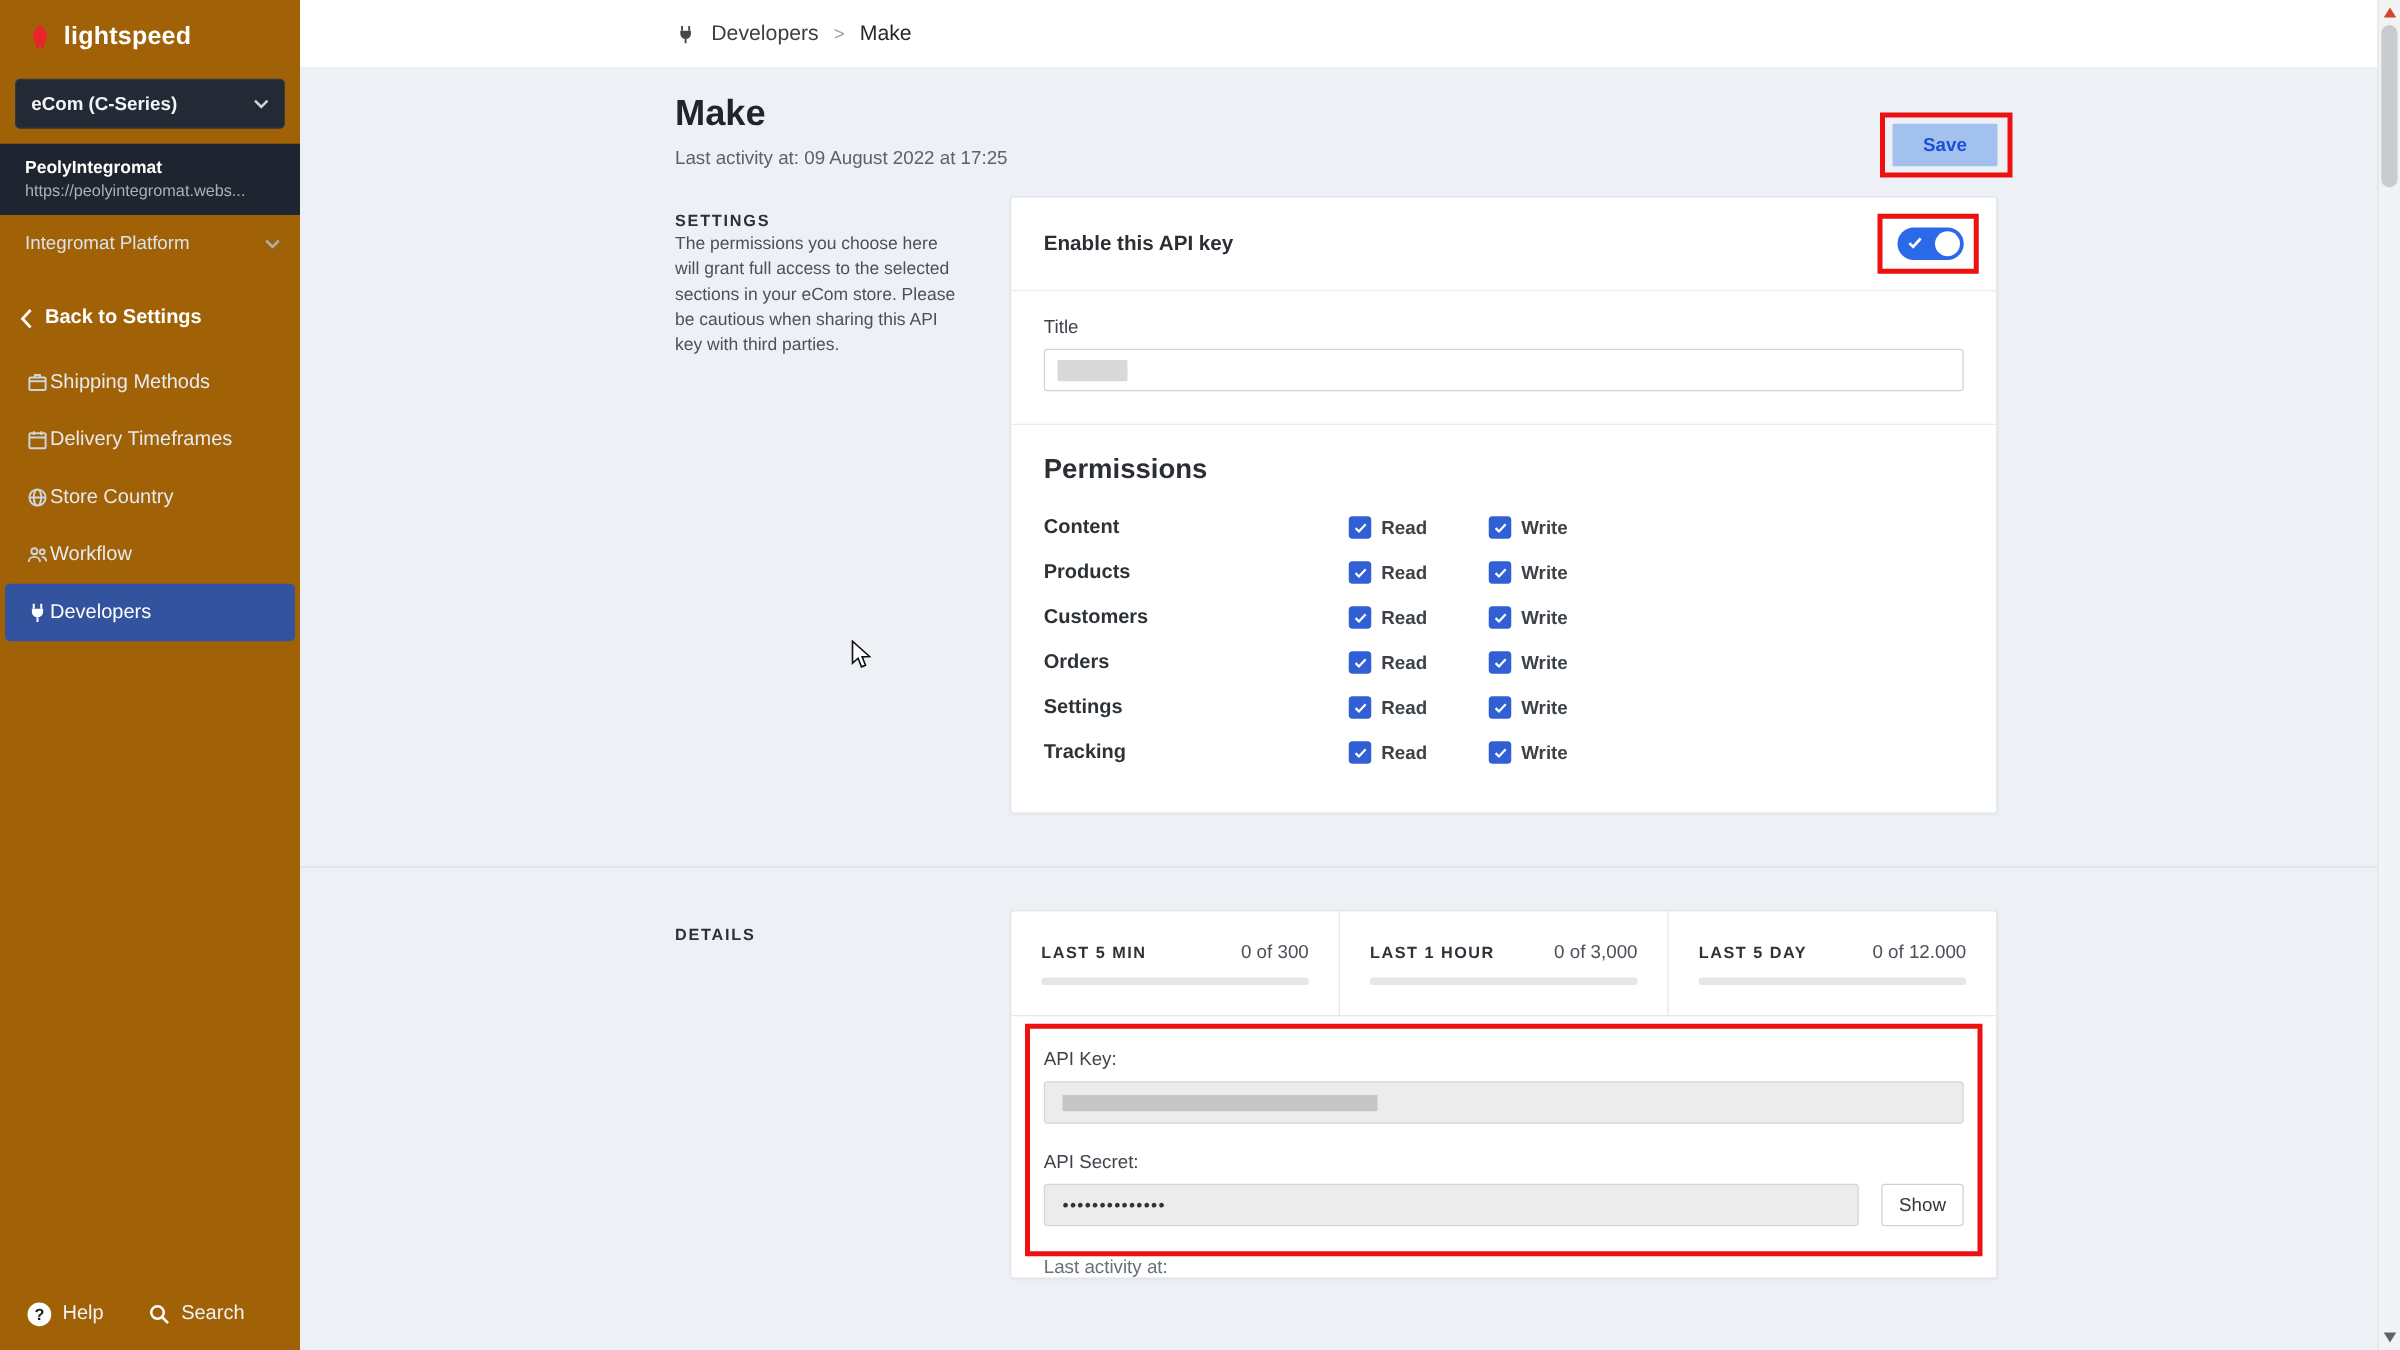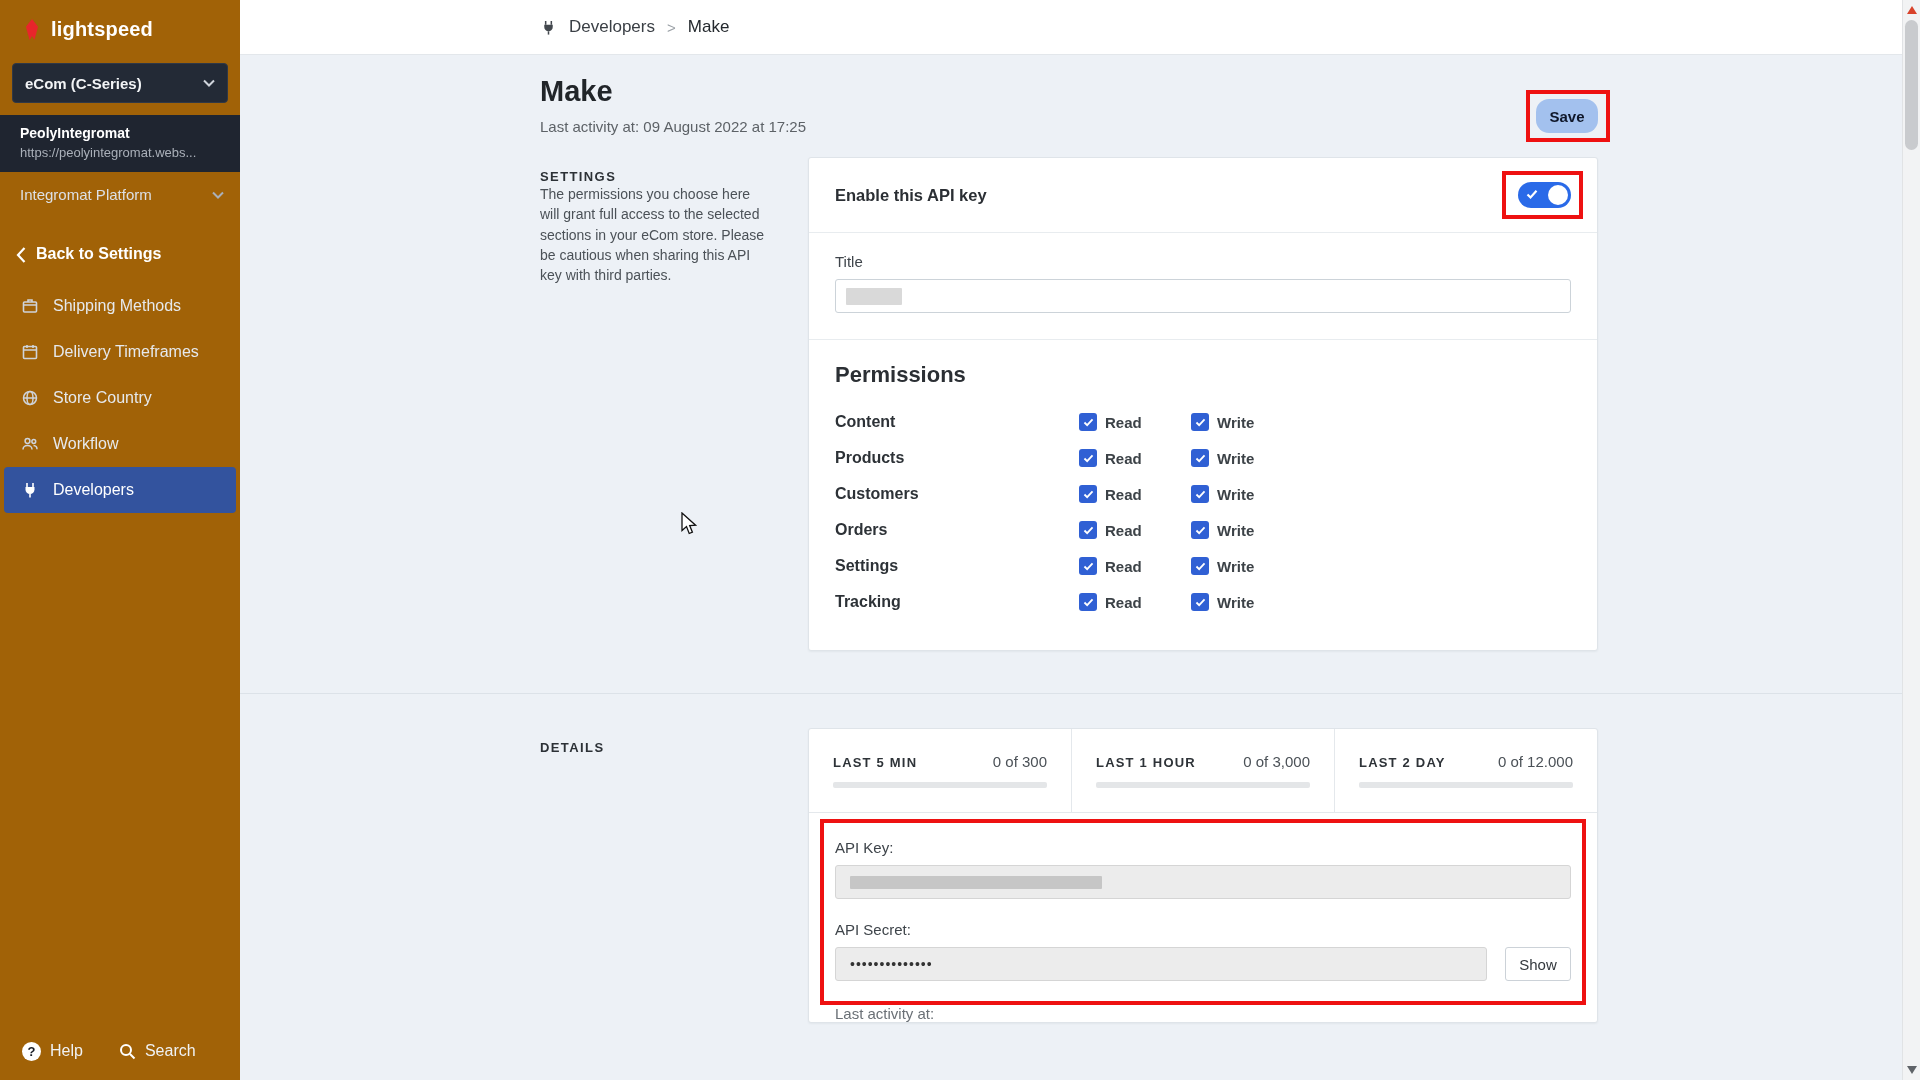--- a/index.html
+++ b/index.html
@@ -15,21 +15,21 @@
                display:flex; align-items:center; justify-content:space-between; padding:0 12px; cursor:pointer; }
   .ws-select .ws-label { font-size:15px; font-weight:700; color:#f2f4f6; }
   .store-block { margin-top:12px; padding:10px 20px 12px; background:#1f2530; }
   .store-name { font-size:14px; font-weight:700; color:#fff; }
   .store-url { font-size:13px; color:#aab0b9; margin-top:4px; white-space:nowrap; overflow:hidden; }
   .platform-row { display:flex; align-items:center; justify-content:space-between; padding:14px 16px 14px 20px; cursor:pointer; }
   .platform-row .pf-label { font-size:15px; color:#dde0e5; }
   .back-row { display:flex; align-items:flex-end; gap:10px; padding:18px 16px 14px 16px; cursor:pointer; margin-top:10px; }
   .back-row .back-label { font-size:16px; font-weight:700; color:#fff; }
   .nav { margin-top:6px; }
-  .nav-item { display:flex; align-items:center; gap:13px; height:46px; padding:0 16px; margin:0 4px; border-radius:4px;
+  .nav-item { display:flex; align-items:center; height:46px; padding:0 16px; margin:0 4px; border-radius:4px;
               font-size:16px; color:#e6e9ed; cursor:pointer; }
   .nav-item.active { background:#33539e; color:#fff; }
   .nav-item .ic { width:20px; display:flex; justify-content:center; color:#cfd4db; }
   .nav-item.active .ic { color:#fff; }
   .sidebar-bottom { position:absolute; left:0; bottom:0; width:240px; height:58px; display:flex; align-items:center; padding:0 22px; gap:36px; }
   .sb-link { display:flex; align-items:center; gap:9px; font-size:16px; color:#f0f2f4; cursor:pointer; }
   .help-ic { width:19px; height:19px; border-radius:50%; background:#fff; color:#171b24; font-size:13px; font-weight:700;
              display:flex; align-items:center; justify-content:center; }
 
   
@@ -47,21 +47,21 @@
   .sb-thumb { position:absolute; top:20px; left:2px; width:13px; height:130px; background:#c9cbce; border-radius:7px; }
 
   
   .content { position:absolute; left:240px; top:55px; right:18px; bottom:0; overflow:hidden; }
   .inner { width:1058px; margin-left:300px; padding-top:20px; }
 
   .page-header { position:relative; }
   .page-title { font-size:29px; font-weight:700; color:#212529; }
   .page-subtitle { margin-top:10px; font-size:15px; color:#5d6267; }
   .save-wrap { position:absolute; right:0; top:24px; }
-  .save-btn { width:62px; height:34px; background:#a3c1ee; border:none; border-radius:13px; color:#0f172a; font-size:15px; font-weight:700;
+  .save-btn { width:84px; height:34px; background:#a3c1ee; border:none; border-radius:1px; color:#1d4ed8; font-size:15px; font-weight:700;
               font-family:"Liberation Sans",sans-serif; cursor:pointer; }
 
   .section { display:flex; margin-top:22px; }
   .sec-info { width:268px; flex:0 0 268px; padding:12px 38px 0 0; }
   .sec-label { font-size:13px; font-weight:700; letter-spacing:1.4px; color:#2c3136; }
   .sec-desc { margin-top:0; font-size:14px; line-height:1.45; color:#4b5157; }
 
   .card { flex:1; background:#fff; border:1px solid #dfe4e9; border-radius:3px; box-shadow:0 1px 2px rgba(20,30,40,.05); }
 
   
@@ -420,21 +420,21 @@
             </div>
             <div class="stat">
               <div class="stat-top">
                 <span class="stat-label">LAST 1 HOUR</span>
                 <span class="stat-value">0 of 3,000</span>
               </div>
               <div class="stat-bar"></div>
             </div>
             <div class="stat">
               <div class="stat-top">
-                <span class="stat-label">LAST 2 DAY</span>
+                <span class="stat-label">LAST 5 DAY</span>
                 <span class="stat-value">0 of 12.000</span>
               </div>
               <div class="stat-bar"></div>
             </div>
           </div>
 
           <div class="api-block">
             <div class="field-label">API Key:</div>
             <div class="api-input">
               <span class="redact key"></span>

